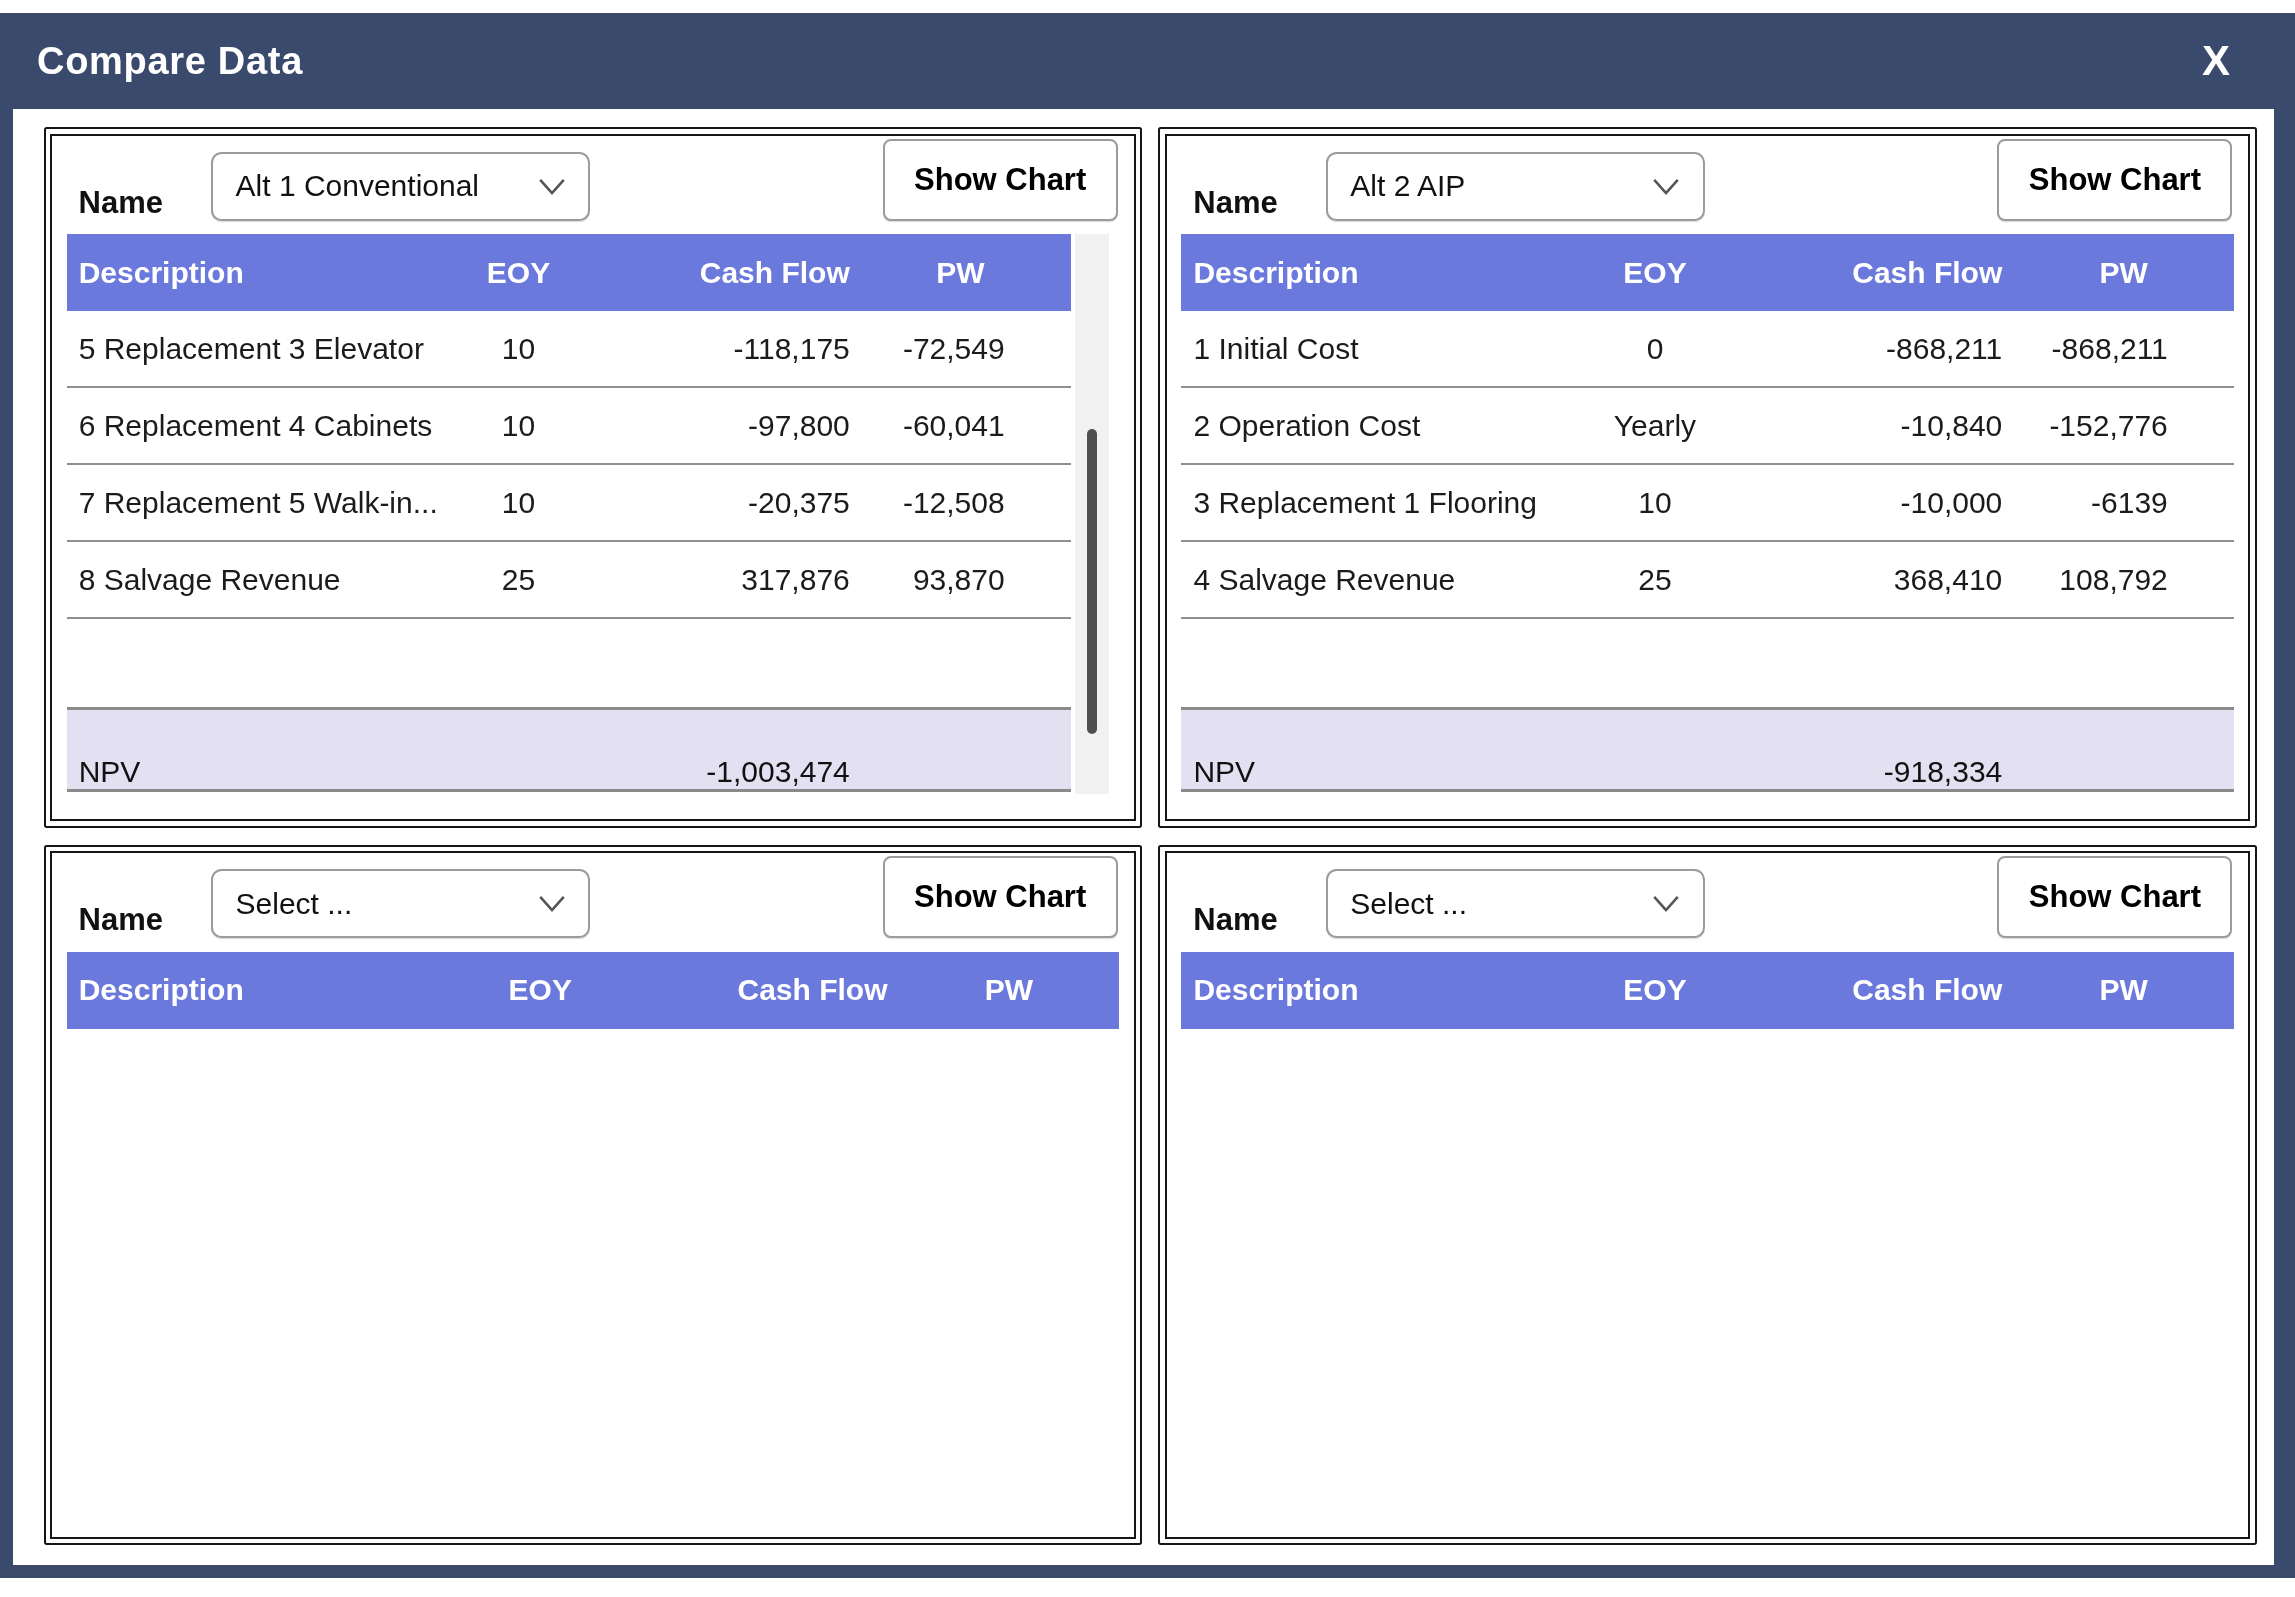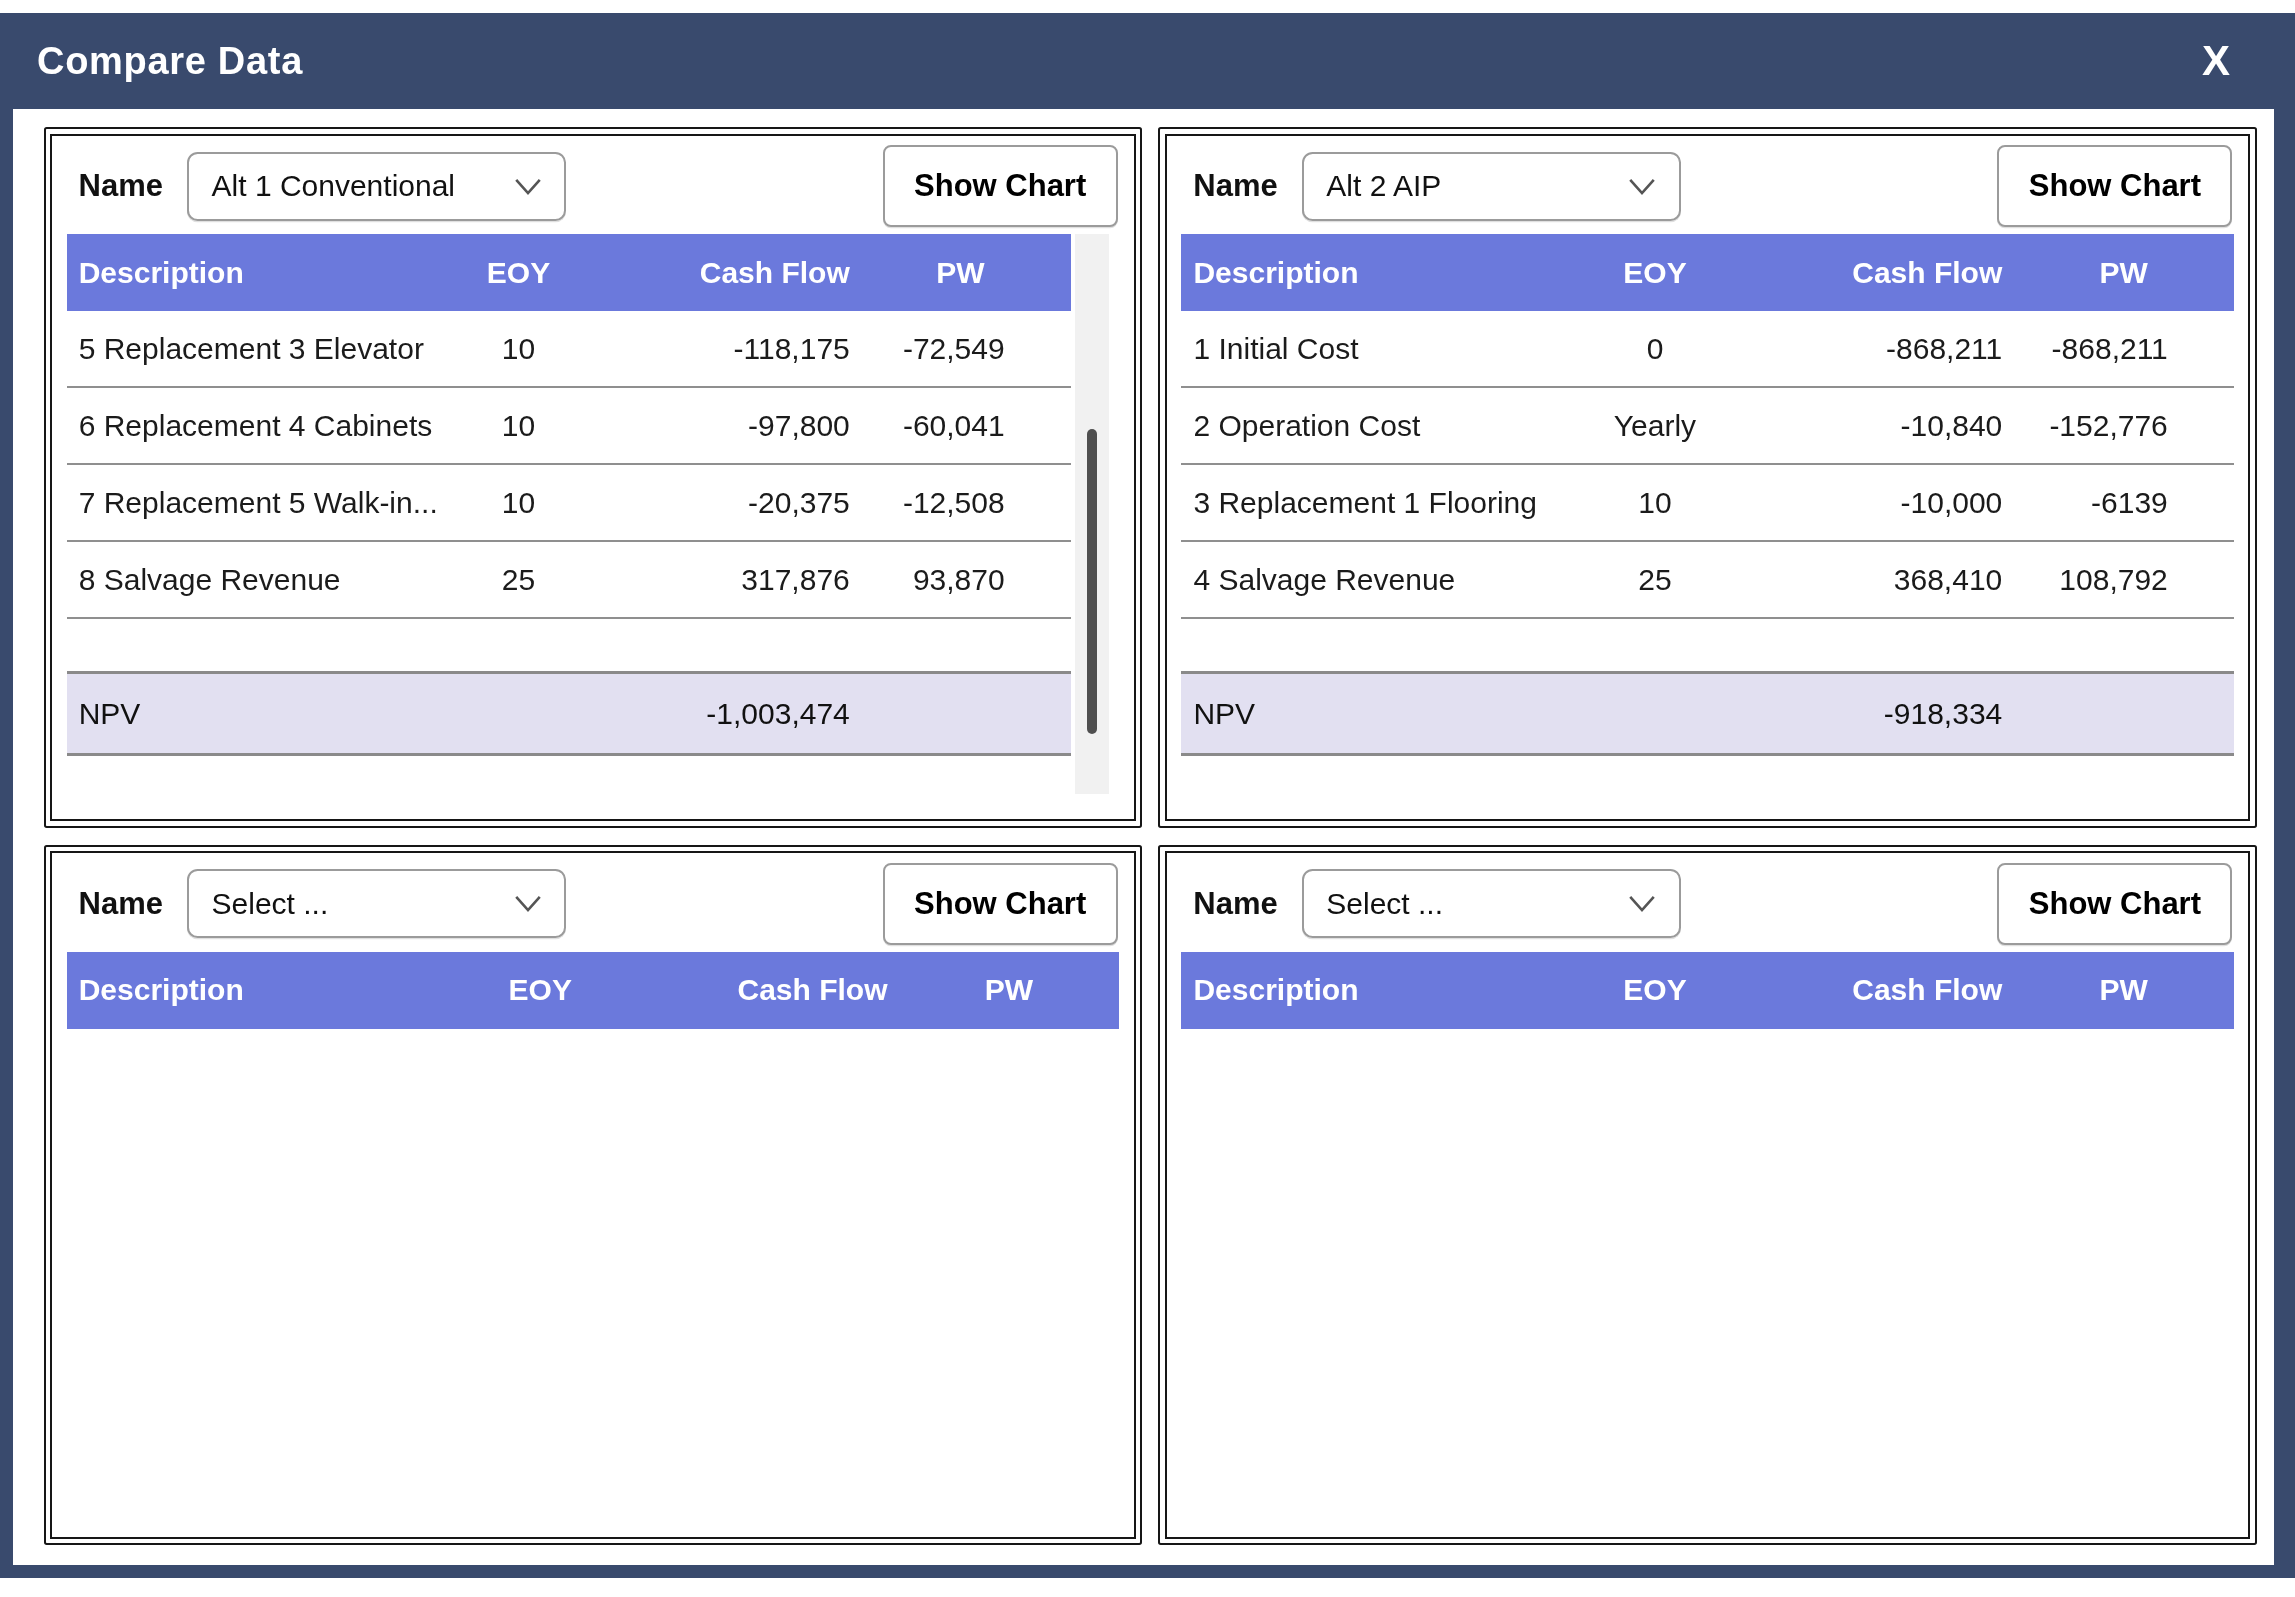--- a/index.html
+++ b/index.html
@@ -40,22 +40,22 @@
   .panel-outer {
     border:2px solid #161616; border-radius:2.7px; padding:4.6px; background:#fff;
   }
   .panel-inner {
     border:2.7px solid #161616; height:100%; background:#fff;
     position:relative; overflow:hidden;
   }
 
   
   .controls {
-    display:flex; align-items:center;
-    margin:16px 16px 13.3px 26.5px; height:69px;
+    display:flex; align-items:flex-end;
+    margin:16px 16px 13.3px 26.5px; height:69px;gap:24px;
   }
   .name-label { font-size:31px; font-weight:bold; }
   .dropdown {
     margin-left:24px; width:379px; height:69px;
     border:2px solid #9b9b9b; border-radius:10.6px; background:#fff;
     display:flex; align-items:center; justify-content:space-between;
     padding:0 22.5px; font-size:30px; cursor:pointer;
     box-shadow:0 1.3px 0 rgba(0,0,0,0.12);
   }
   .chev { width:28px; height:17px; flex:none; }
@@ -80,24 +80,24 @@
     height:77px; display:flex; align-items:center; font-size:30px;
     border-bottom:2.7px solid #8f8f8f; color:#1b1b1b;
   }
   .c-desc { flex:0 0 38%; padding-left:12px; text-align:left; white-space:nowrap; overflow:hidden; }
   .c-eoy  { flex:0 0 14%; text-align:center; }
   .c-cash { flex:0 0 26%; text-align:right; }
   .c-pw   { flex:1; text-align:right; padding-right:66px; }
   .thead .c-pw { padding-right:86px; }
 
   .npv-row {
-    margin-top:52px; height:85px;
+    margin-top:88px; height:85px;
     background:#e2e0f1;
     border-top:3.3px solid #8a8a8a; border-bottom:3.3px solid #8a8a8a;
-    display:flex; align-items:center; font-size:30px; color:#111;
+    display:flex; align-items:flex-end; font-size:30px; color:#111;
   }
 
   
   .sb-track {
     position:absolute; top:98px; right:25px;
     width:34px; height:560px; background:#f1f1f1;
   }
   .sb-thumb {
     position:absolute; left:12px; top:195px;
     width:10px; height:305px; background:#4f4f4f; border-radius:5.3px;

